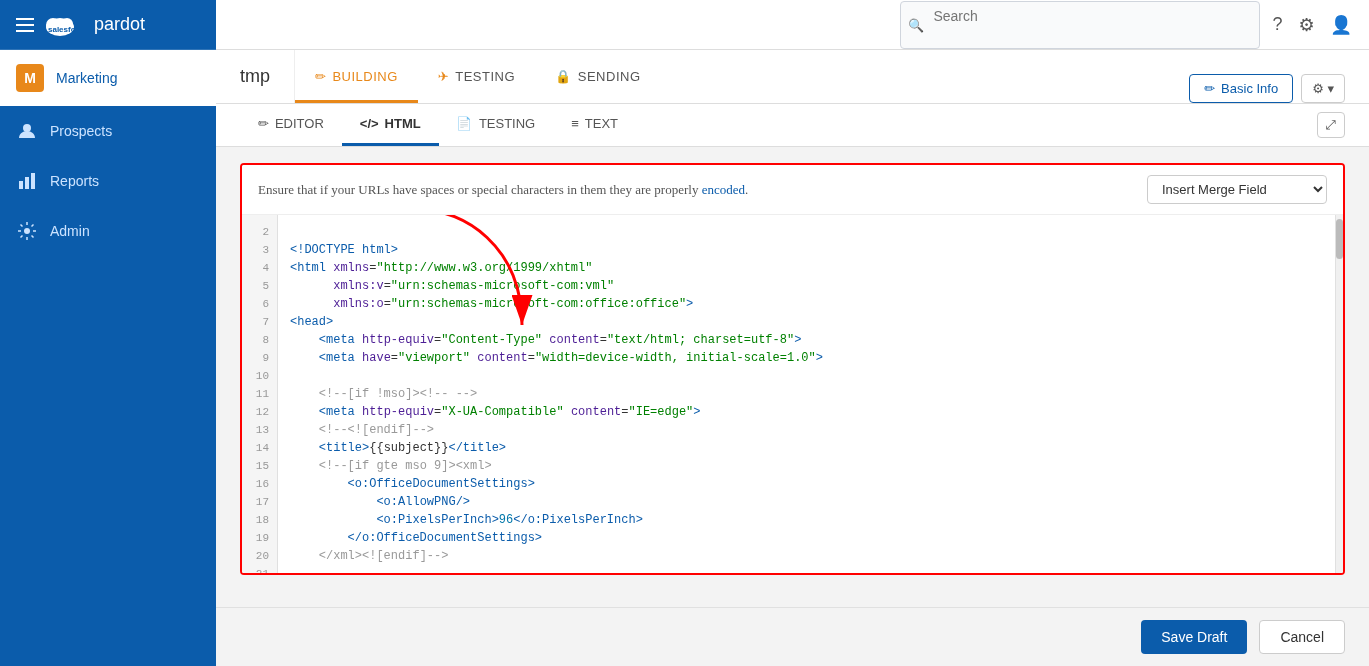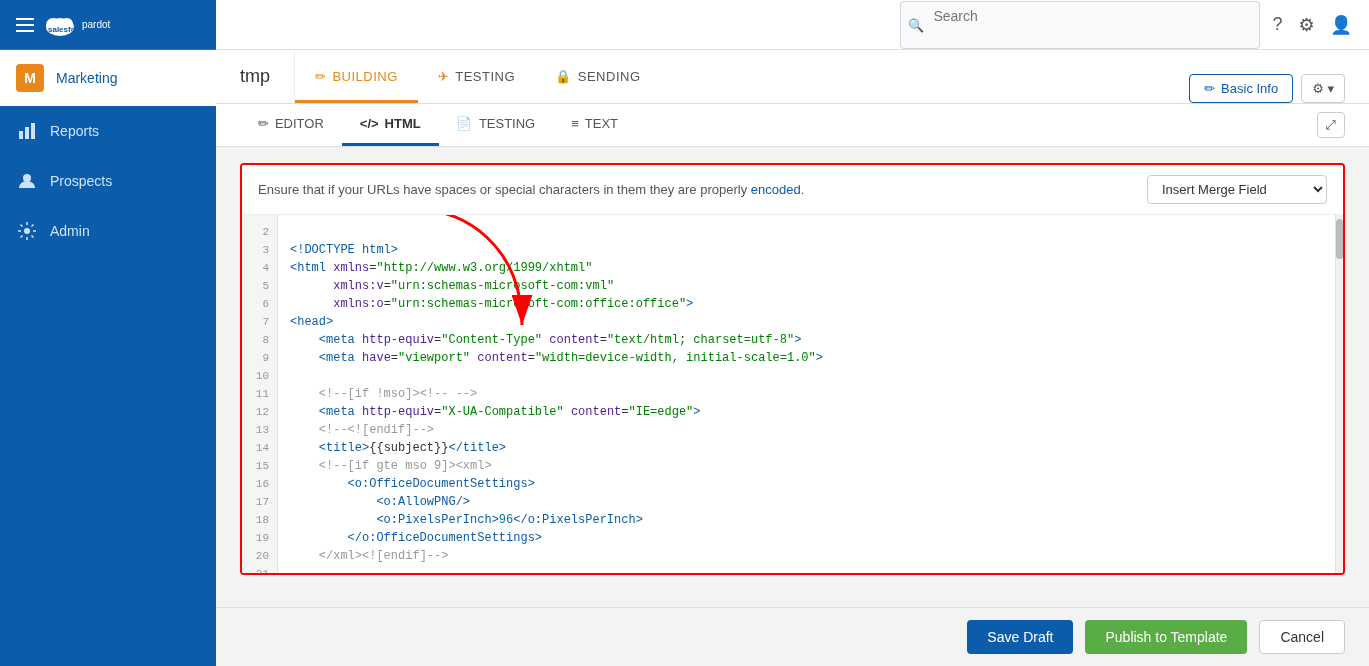--- a/index.html
+++ b/index.html
@@ -251,21 +251,21 @@
     
     .info-bar {
       display: flex;
       align-items: center;
       justify-content: space-between;
       padding: 10px 16px;
       background: #fff;
       border-bottom: 1px solid #eee;
       flex-shrink: 0;
     }
-    .info-bar-text { font-size: 13px; color: #555; }
+    .info-bar-text { font-size: 13px; color: #555; font-family: Liberation Serif, serif; }
     .info-bar-text a { color: #0b5cab; text-decoration: none; }
     .merge-field-select {
       padding: 5px 28px 5px 10px;
       border: 1px solid #ccc;
       border-radius: 4px;
       font-size: 13px;
       color: #333;
       background: #fff;
       appearance: auto;
       cursor: pointer;
@@ -391,50 +391,50 @@
         <span></span>
         <span></span>
     </div>
     <div class="brand-logo">
       <svg width="32" height="22" viewBox="0 0 32 22">
         <ellipse cx="16" cy="13" rx="14" ry="9" fill="#fff"></ellipse>
         <ellipse cx="9" cy="11" rx="7" ry="7" fill="#fff"></ellipse>
         <ellipse cx="23" cy="10" rx="6" ry="6" fill="#fff"></ellipse>
         <text x="4" y="18" font-size="8" fill="#0b5cab" font-weight="bold">salesforce</text>
       </svg>
-      <span style="color:#fff; font-size:10px; font-weight:300; margin-left:2px;">pardot</span>
+      <span style="color:#fff; font-size:18px; font-weight:300; margin-left:14px;">pardot</span>
     </div>
   </div>
 
   <div class="sidebar-nav">
 
     <div class="sidebar-item marketing-item">
       <div class="item-icon" style="background:#e8881a;color:#fff;border-radius:4px;width:28px;height:28px;display:flex;align-items:center;justify-content:center;font-size:14px;font-weight:bold;">M</div>
       <span>Marketing</span>
+    </div>
+
+    <div class="sidebar-item">
+      <div class="item-icon" style="color:#cce3ff;">
+        <svg width="20" height="20" viewBox="0 0 20 20" fill="currentColor">
+            <circle cx="10" cy="7" r="4"></circle>
+            <path d="M2 17c0-4 3.6-7 8-7s8 3 8 7"></path>
+          </svg>
+      </div>
+      <span>Prospects</span>
     </div>
 
     <div class="sidebar-item">
       <div class="item-icon" style="color:#cce3ff;">
         <svg width="20" height="20" viewBox="0 0 20 20" fill="currentColor">
             <rect x="2" y="10" width="4" height="8"></rect>
             <rect x="8" y="6" width="4" height="12"></rect>
             <rect x="14" y="2" width="4" height="16"></rect>
           </svg>
       </div>
       <span>Reports</span>
-    </div>
-
-    <div class="sidebar-item">
-      <div class="item-icon" style="color:#cce3ff;">
-        <svg width="20" height="20" viewBox="0 0 20 20" fill="currentColor">
-            <circle cx="10" cy="7" r="4"></circle>
-            <path d="M2 17c0-4 3.6-7 8-7s8 3 8 7"></path>
-          </svg>
-      </div>
-      <span>Prospects</span>
     </div>
 
     <div class="sidebar-item">
       <div class="item-icon" style="color:#cce3ff;">
         <svg width="20" height="20" viewBox="0 0 20 20" fill="currentColor">
             <circle cx="10" cy="10" r="3"></circle>
             <path d="M10 1v3M10 16v3M1 10h3M16 10h3M3.5 3.5l2 2M14.5 14.5l2 2M3.5 16.5l2-2M14.5 5.5l2-2" stroke="currentColor" stroke-width="1.5"></path>
           </svg>
       </div>
       <span>Admin</span>
@@ -586,18 +586,17 @@
           <div class="scrollbar-track">
             <div class="scrollbar-thumb"></div>
           </div>
         </div>
 
       </div>
     </div>
 
     <div class="footer-bar">
       <button class="btn-save-draft">Save Draft</button>
-      <button class="btn-publish">Publish to Template</button>
       <button class="btn-cancel">Cancel</button>
     </div>
 
   </div>
 </div>
 
 </body></html>

